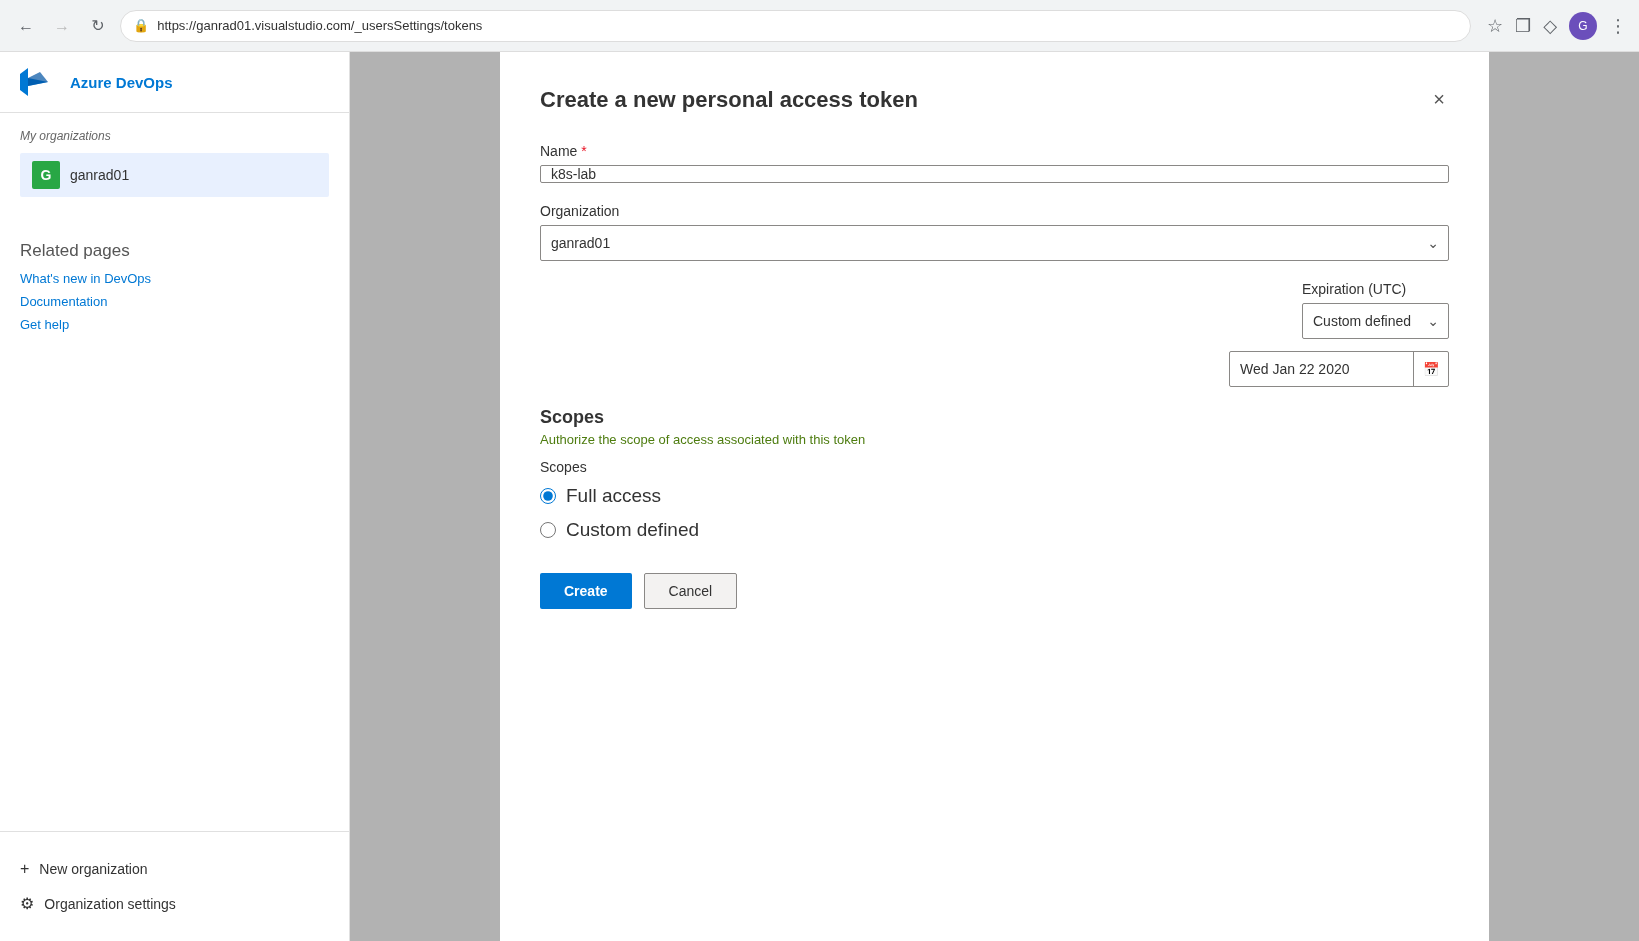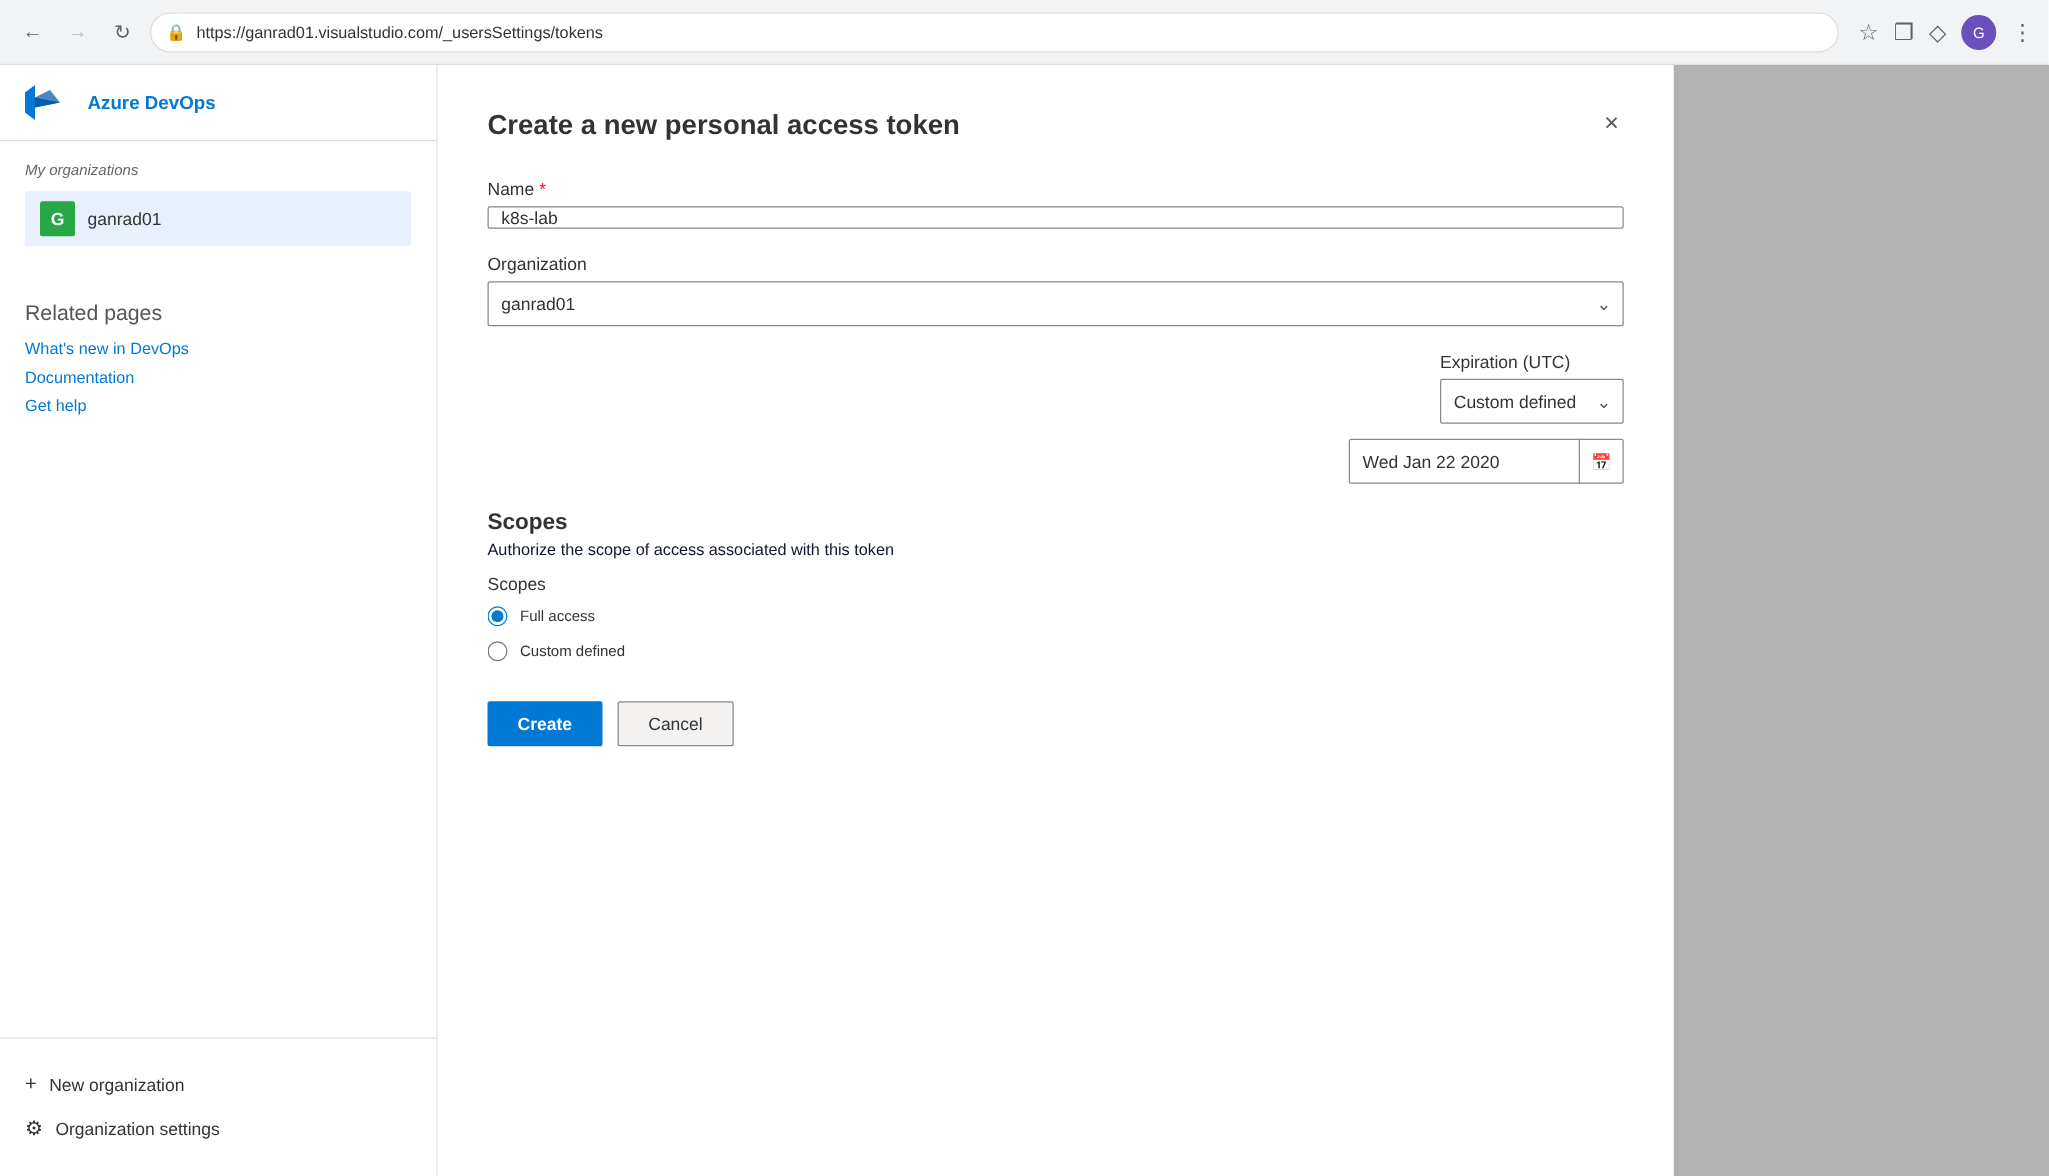--- a/index.html
+++ b/index.html
@@ -192,21 +192,21 @@
     
     .modal-overlay {
       position: fixed;
       top: 52px;
       left: 350px;
       right: 0;
       bottom: 0;
       background: rgba(0,0,0,0.3);
       display: flex;
       align-items: flex-start;
-      justify-content: flex-start;
+      justify-content: center;
     }
 
     
     .modal-panel {
       background: #fff;
       width: calc(100% - 300px);
       height: 100%;
       padding: 32px 40px;
       overflow-y: auto;
       position: relative;
@@ -321,21 +321,21 @@
     
     .scopes-section { margin-bottom: 24px; }
     .scopes-section-title {
       font-size: 18px;
       font-weight: 600;
       color: #333;
       margin-bottom: 4px;
     }
     .scopes-description {
       font-size: 13px;
-      color: #0f172a;
+      color: #4d7c0f;
       margin-bottom: 12px;
     }
     .scopes-label {
       font-size: 14px;
       color: #333;
       margin-bottom: 10px;
     }
 
     
     .radio-group { display: flex; flex-direction: column; gap: 12px; }
@@ -343,21 +343,21 @@
       display: flex;
       align-items: center;
       gap: 10px;
       cursor: pointer;
     }
     .radio-input {
       width: 16px; height: 16px;
       accent-color: #0078d4;
       cursor: pointer;
     }
-    .radio-label { font-size: 12px; color: #333; }
+    .radio-label { font-size: 19px; color: #333; }
 
     
     .modal-actions {
       display: flex;
       gap: 12px;
       margin-top: 32px;
     }
     .btn-create {
       background: #0078d4;
       color: #fff;

